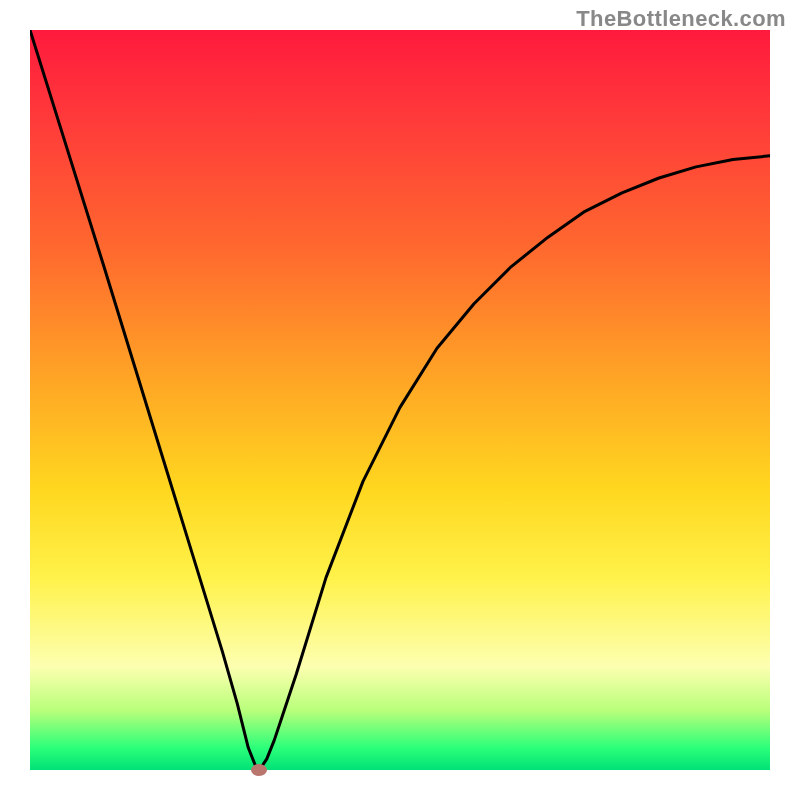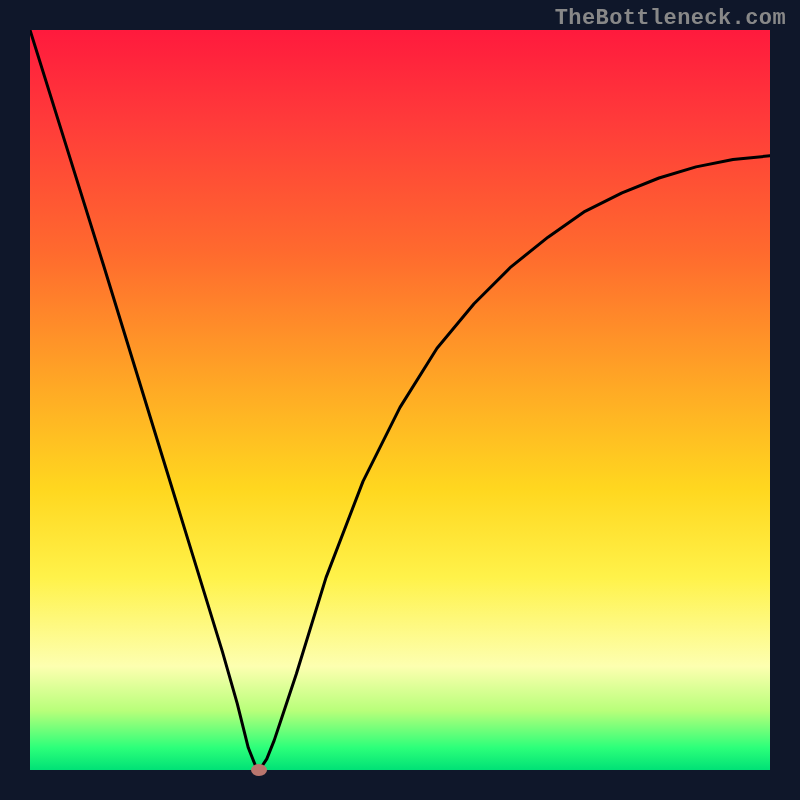--- a/index.html
+++ b/index.html
@@ -8,22 +8,21 @@
     width: 800px;
     height: 800px;
     background: #000;
     font-family: Arial, Helvetica, sans-serif;
     overflow: hidden;
   }
   .outer {
     position: relative;
     width: 800px;
     height: 800px;
-    background: #0f172a;
-    font-family: Liberation Mono, monospace;
+    background: #ffffff;
   }
   .plot {
     position: absolute;
     left: 30px;
     top: 30px;
     width: 740px;
     height: 740px;
     
     background: linear-gradient(
       to bottom,

